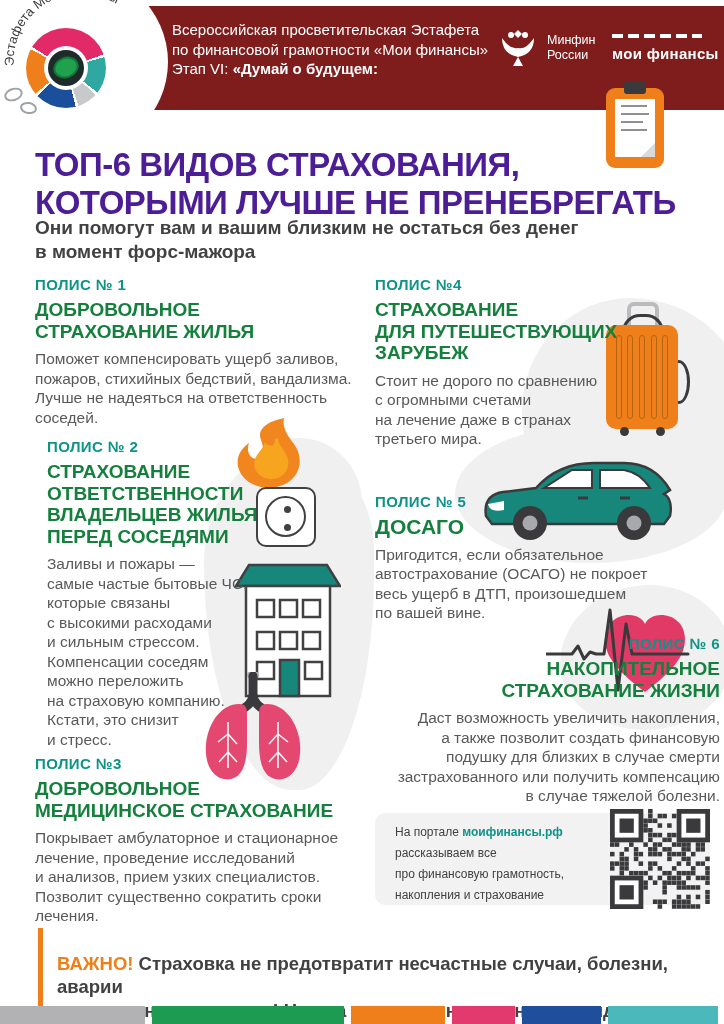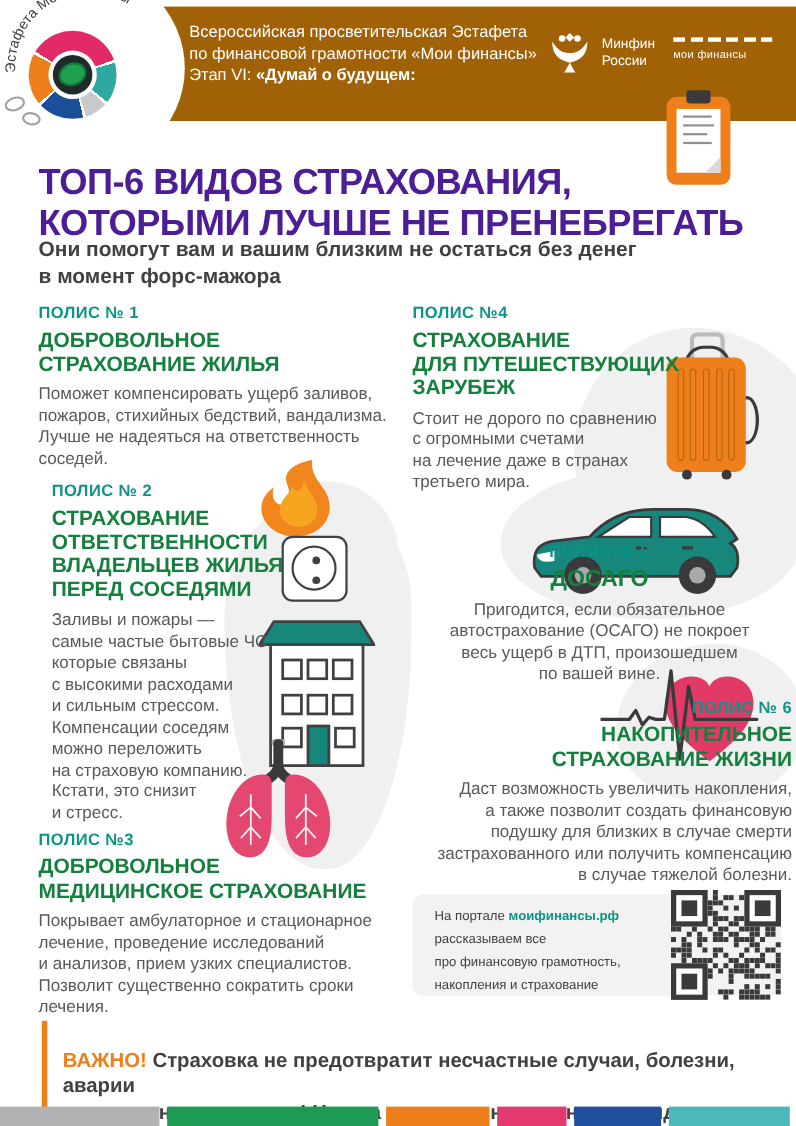--- a/index.html
+++ b/index.html
@@ -1,20 +1,20 @@
 <!DOCTYPE html>
 <html><head>
 <meta charset="utf-8">
 <style>
   html,body{margin:0;padding:0;background:#fff;}
   .page{position:relative;width:724px;height:1024px;background:#fff;overflow:hidden;
         font-family:"Liberation Sans","DejaVu Sans",sans-serif;color:#414042;}
   .abs{position:absolute;}
   
-  .band{position:absolute;left:0;top:6px;width:724px;height:104px;background:#a16207;}
+  .band{position:absolute;left:0;top:6px;width:724px;height:104px;background:#7f1d1d;}
   .band-text{position:absolute;left:172px;top:14px;color:#fff;font-size:15px;line-height:19.5px;}
   .band-org{white-space:pre-line;font-weight:400;}
   .band-bold{font-weight:700;margin-top:40px;}
   .logo-blob{position:absolute;left:-38px;top:-34px;width:206px;height:192px;background:#fff;border-radius:50%;}
   .donut{position:absolute;left:64px;top:62px;width:80px;height:80px;border-radius:50%;
     background:conic-gradient(from 0deg,
       #E32A68 0deg 70deg,#fff 70deg 74deg,#2FA8A2 74deg 128deg,#fff 128deg 132deg,
       #C8C9CB 132deg 162deg,#fff 162deg 166deg,#1B4F9C 166deg 226deg,#fff 226deg 230deg,
       #EF7F1A 230deg 298deg,#fff 298deg 302deg,#E32A68 302deg 360deg);}
   .donut-hole{position:absolute;left:18px;top:18px;width:44px;height:44px;background:#fff;border-radius:50%;}
@@ -22,40 +22,40 @@
   .donut-coin{position:absolute;left:5px;top:7px;width:26px;height:21px;background:#1FA14E;border:2px solid #0F7A38;border-radius:50%;transform:rotate(-22deg);box-sizing:border-box;}
   .coin{position:absolute;border:2px solid #9FA3A6;border-radius:50%;background:#fff;}
   .coin1{left:42px;top:122px;width:15px;height:9px;transform:rotate(-18deg);}
   .coin2{left:58px;top:136px;width:13px;height:8px;transform:rotate(10deg);}
   
   .minfin{position:absolute;left:498px;top:22px;display:flex;align-items:center;gap:9px;color:#fff;}
   .minfin-label{font-size:12.5px;line-height:15px;white-space:pre-line;}
   .myfin{position:absolute;left:612px;top:28px;color:#fff;}
   .myfin-dash{width:90px;height:4px;margin-bottom:7px;
     background:repeating-linear-gradient(90deg,#fff 0 11px,rgba(255,255,255,0) 11px 16px);}
-  .myfin-text{font-size:10px;font-weight:400;letter-spacing:.3px;}
+  .myfin-text{font-size:15px;font-weight:700;letter-spacing:.3px;}
   
   .clipboard{position:absolute;left:606px;top:88px;width:58px;height:80px;background:#EF7F1A;border-radius:9px;}
   .clip-top{position:absolute;left:18px;top:-6px;width:22px;height:12px;background:#3A3A3C;border-radius:3px;}
   .clip-paper{position:absolute;left:9px;top:11px;width:40px;height:58px;background:#fff;overflow:hidden;}
   .clip-line{height:2px;background:#8E9093;margin:6px 6px 0 6px;}
   .clip-fold{position:absolute;right:0;bottom:0;width:0;height:0;border-style:solid;border-width:0 0 14px 14px;border-color:transparent transparent #D8D9DB transparent;}
   
   .main-title{position:absolute;left:35px;top:124px;width:680px;font-size:33px;line-height:38px;font-weight:700;letter-spacing:-.5px;white-space:pre-line;color:#4c1d95;}
   .sub-title{position:absolute;left:35px;top:216px;width:640px;font-size:19px;line-height:24px;font-weight:700;white-space:pre-line;color:#414042;}
   
   .policy{position:absolute;z-index:3;}
   .plabel{color:#0D9388;font-size:15px;font-weight:700;letter-spacing:.4px;}
   .ptitle{margin:6px 0 0 0;font-size:19px;line-height:21.5px;font-weight:700;color:#15803d;white-space:pre-line;}
   .pbody{margin:7px 0 0 0;font-size:15.5px;line-height:19.5px;color:#58595B;white-space:pre-line;}
   .p1{left:35px;top:276px;width:325px;}
   .p2{left:47px;top:438px;width:218px;}
   .p3{left:35px;top:755px;width:335px;}
   .p4{left:375px;top:276px;width:305px;}
-  .p5{left:375px;top:493px;width:340px;text-align:center;}
+  .p5{left:375px;top:493px;width:340px;}
   .p6{left:375px;top:635px;width:345px;text-align:right;}
   .p5 .ptitle{font-size:21px;}
   
   .blob{position:absolute;background:#F0F0F1;z-index:0;}
   .blob-mid{left:204px;top:452px;width:170px;height:338px;border-radius:52% 48% 46% 54% / 34% 30% 66% 70%;}
   .blob-mid2{left:236px;top:438px;width:126px;height:130px;border-radius:50%;}
   .blob-case{left:522px;top:298px;width:226px;height:250px;border-radius:48% 52% 50% 50% / 45% 45% 55% 55%;}
   .blob-car{left:455px;top:425px;width:272px;height:138px;border-radius:50%;}
   .blob-heart{left:560px;top:585px;width:172px;height:145px;border-radius:52% 48% 50% 50% / 55% 50% 50% 45%;}
   .icon-layer{position:absolute;z-index:1;}

